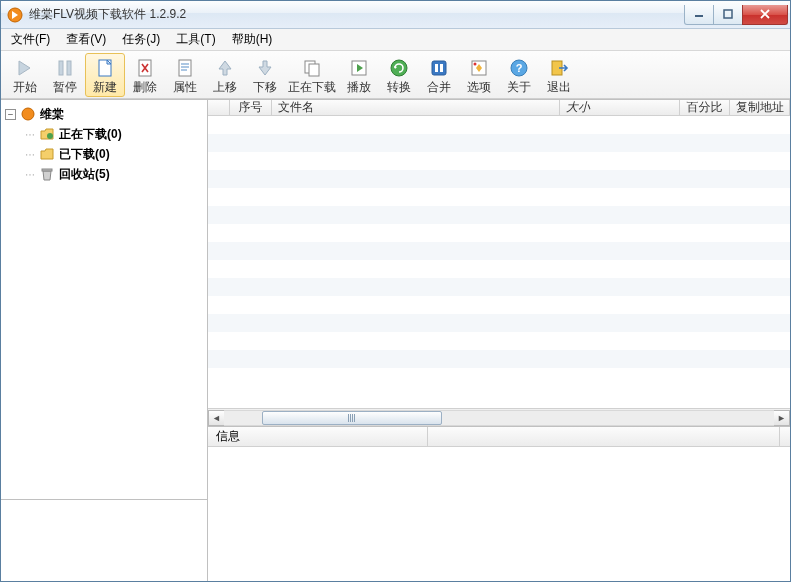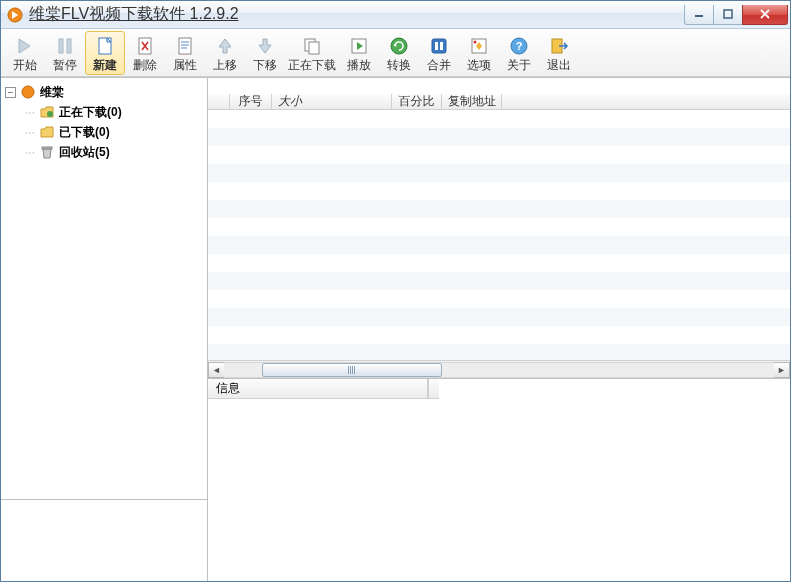--- a/index.html
+++ b/index.html
@@ -2,71 +2,71 @@
 <html><head>
 <meta charset="utf-8">
 <style>
   * { box-sizing: border-box; }
   html, body { margin:0; padding:0; font-family: "Microsoft YaHei", "SimSun", Tahoma, sans-serif; font-size:12px; }
   body { background:#f0f0f0; }
   .window { width:791px; height:582px; margin:0 auto; background:#fff; border:1px solid #5a7fa0; display:flex; flex-direction:column; position:relative; }
   
   .titlebar { height:28px; background:linear-gradient(to bottom,#fdfefe 0%,#eaf1f8 45%,#dde8f4 46%,#e6eef8 100%); display:flex; align-items:center; padding:0 4px; border-bottom:1px solid #b8c9da; }
   .titlebar .app-icon { width:16px; height:16px; margin:0 6px 0 2px; }
-  .titlebar .title-text { flex:0 0 auto; color:#333; font-size:16px;text-decoration:underline; }
+  .titlebar .title-text { flex:0 0 auto; color:#333; font-size:12px; }
   .titlebar .spacer { flex:1; }
   .winbtns { display:flex; gap:0; margin-right:-2px; }
   .winbtn { width:30px; height:20px; border:1px solid #9ab2c7; border-top:none; background:linear-gradient(to bottom,#f8fbfd,#dde9f3); display:flex; align-items:center; justify-content:center; margin-left:-1px; cursor:default; }
   .winbtn.min { border-bottom-left-radius:3px; }
   .winbtn.close { width:46px; background:linear-gradient(to bottom,#e89a94,#d9534a 50%,#c9302c 51%,#d14b44); border-color:#a03530; border-bottom-right-radius:3px; }
   .winbtn svg { display:block; }
   
   .menubar { height:22px; background:#f5f5f5; display:flex; align-items:center; padding:0 2px; border-bottom:1px solid #d8d8d8; }
   .menubar .menu-item { padding:2px 8px; cursor:default; }
   
   .toolbar { height:48px; background:linear-gradient(to bottom,#fdfdfd,#f1f1f1); border-bottom:1px solid #cfcfcf; display:flex; align-items:center; padding:2px 4px; gap:0; }
   .tbtn { width:40px; height:44px; display:flex; flex-direction:column; align-items:center; justify-content:center; gap:2px; cursor:default; border:1px solid transparent; border-radius:3px; }
-  .tbtn:hover, .tbtn.active { background:linear-gradient(to bottom,#fff7e1,#ffe9a8); border:1px solid #e8c157;font-weight:bold; }
+  .tbtn:hover, .tbtn.active { background:linear-gradient(to bottom,#fff7e1,#ffe9a8); border:1px solid #e8c157; }
   .tbtn .ico { width:22px; height:22px; display:flex; align-items:center; justify-content:center; }
   .tbtn .lbl { font-size:12px; color:#333; line-height:1; }
   
   .mainarea { flex:1; display:flex; border-top:1px solid #c0c0c0; min-height:0; }
   .sidebar { width:207px; border-right:1px solid #c0c0c0; display:flex; flex-direction:column; }
   .tree { flex:1; padding:4px 2px; overflow:auto; background:#fff; }
   .tree-node { display:flex; align-items:center; height:20px; gap:4px; }
   .tree-node.root { padding-left:2px; }
   .tree-node.child { padding-left:20px; }
   .tree-toggle { width:11px; height:11px; border:1px solid #919191; background:#fff; display:flex; align-items:center; justify-content:center; font-size:9px; line-height:1; font-family:monospace; color:#555; }
   .dotted { width:12px; text-align:center; color:#aaa; font-size:10px; letter-spacing:-2px; }
   .node-ico { width:16px; height:16px; display:flex; align-items:center; justify-content:center; }
   .node-label { white-space:nowrap;font-weight:bold; }
   .sidebar-bottom { height:82px; border-top:1px solid #c0c0c0; background:#fff; }
   
   .rightcol { flex:1; display:flex; flex-direction:column; min-width:0; }
   .listpane { flex:1; display:flex; flex-direction:column; border-bottom:1px solid #c0c0c0; min-height:0; }
-  .listheader { height:16px; background:linear-gradient(to bottom,#fcfcfc,#ececec); border-bottom:1px solid #d0d0d0; display:flex;margin-top:16px; }
+  .listheader { height:16px; background:linear-gradient(to bottom,#fcfcfc,#ececec); border-bottom:1px solid #d0d0d0; display:flex; }
   .colh { border-right:1px solid #d0d0d0; padding:0 6px; display:flex; align-items:center; color:#333; overflow:hidden; white-space:nowrap; }
   .col-small { width:22px; padding:0; }
   .col-seq { width:42px; justify-content:center; }
   .col-name { flex:1; min-width:0; }
   .col-size { width:120px;font-style:italic; }
   .col-pct { width:50px; justify-content:center; }
   .col-rem { width:60px; }
   .listbody { flex:1; background:#fff; overflow:hidden; position:relative; }
   .listbody .stripes { position:absolute; inset:0; }
   .stripe { height:18px; }
   .stripe:nth-child(odd){ background:#ffffff; }
   .stripe:nth-child(even){ background:#f4f7fa; }
   .hscroll { height:18px; background:#f0f0f0; border-top:1px solid #d0d0d0; display:flex; align-items:center; }
   .hscroll .arrow { width:17px; height:16px; background:linear-gradient(to bottom,#fefefe,#e4e4e4); border:1px solid #b8b8b8; display:flex; align-items:center; justify-content:center; font-size:9px; color:#555; }
   .hscroll .track { flex:1; height:16px; background:#ededed; position:relative; margin:0 -1px; border-top:1px solid #d8d8d8; border-bottom:1px solid #d8d8d8; }
   .hscroll .thumb { position:absolute; top:0; bottom:0; left:38px; width:180px; background:linear-gradient(to bottom,#fefefe,#d9e3ed); border:1px solid #9cb0c4; border-radius:2px; display:flex; align-items:center; justify-content:center; }
   .hscroll .thumb .grip { width:8px; height:8px; background:repeating-linear-gradient(to right,#8aa0b5 0 1px,transparent 1px 2px); }
   
-  .infopane { height:202px; display:flex; }
+  .infopane { height:154px; display:flex; flex-direction:column; }
   .infoheader { height:20px; background:linear-gradient(to bottom,#fcfcfc,#ececec); border-bottom:1px solid #d0d0d0; display:flex; }
   .infoheader .tab { width:220px; border-right:1px solid #d0d0d0; padding:0 8px; display:flex; align-items:center; }
   .infoheader .blank { flex:1; border-right:1px solid #d0d0d0; }
   .infoheader .blank2 { width:10px; }
   .infobody { flex:1; background:#fff; }
 </style>
 </head>
 <body>
 
 <div class="window">
@@ -92,20 +92,27 @@
           </svg>
       </div>
       <div class="winbtn close">
         <svg width="12" height="10">
             <path d="M2 1 L10 9 M10 1 L2 9" stroke="#fff" stroke-width="1.8"></path>
           </svg>
       </div>
     </div>
   </div>
 
+  <div class="menubar">
+    <div class="menu-item">文件(F)</div>
+    <div class="menu-item">查看(V)</div>
+    <div class="menu-item">任务(J)</div>
+    <div class="menu-item">工具(T)</div>
+    <div class="menu-item">帮助(H)</div>
+  </div>
 
   <div class="toolbar">
     <div class="tbtn">
       <span class="ico">
           <svg width="20" height="20">
             <path d="M4 3 L15 10 L4 17 Z" fill="#c7d4df" stroke="#a8b7c4"></path>
           </svg>
         </span>
       <span class="lbl">开始</span>
     </div>
@@ -274,20 +281,21 @@
       </div>
       <div class="sidebar-bottom"></div>
     </div>
 
     <div class="rightcol">
 
       <div class="listpane">
         <div class="listheader">
           <div class="colh col-small"></div>
           <div class="colh col-seq">序号</div>
+          <div class="colh col-name">文件名</div>
           <div class="colh col-size">大小</div>
           <div class="colh col-pct">百分比</div>
           <div class="colh col-rem">复制地址</div>
         </div>
         <div class="listbody">
           <div class="stripes">
             <div class="stripe"></div>
               <div class="stripe"></div>
               <div class="stripe"></div>
               <div class="stripe"></div>

